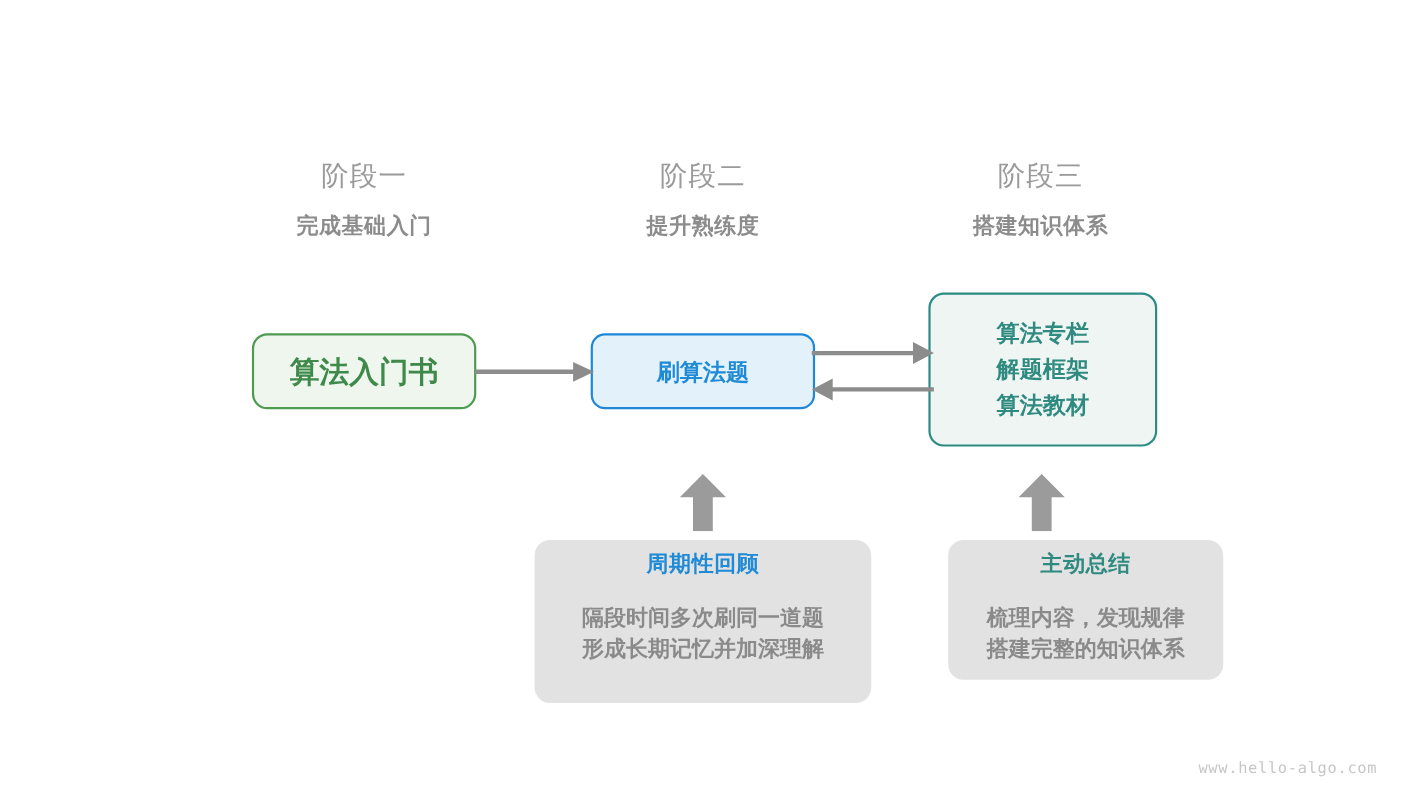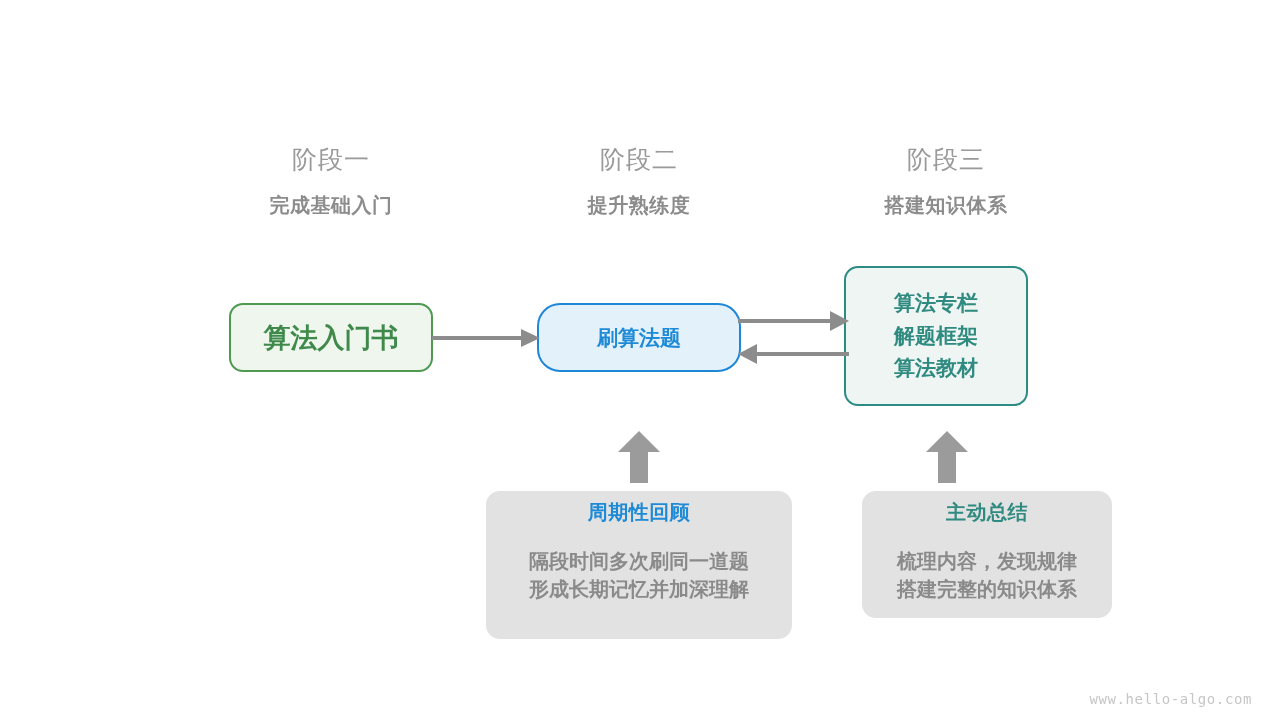--- a/index.html
+++ b/index.html
@@ -66,27 +66,27 @@
     background: #eef6ee;
     border-color: #4e9a51;
     color: #3f8a4b;
     font-size: 27px;
   }
   #node-practice {
     left: 537px; top: 303px;
     width: 204px; height: 69px;
     background: #e3f1fb;
     border-color: #1f87d8;
-    border-radius: 23px;
+    border-radius: 13px;
     color: #1f8ad6;
     font-size: 21px;
   }
   #node-resources {
     left: 844px; top: 266px;
-    width: 184px; height: 140px;
+    width: 208px; height: 140px;
     background: #eef5f3;
     border-color: #2d8b84;
     border-radius: 14px;
     color: #2f8a80;
     font-size: 21px;
   }
   #node-resources .line {
     line-height: 1.55;
   }
 

